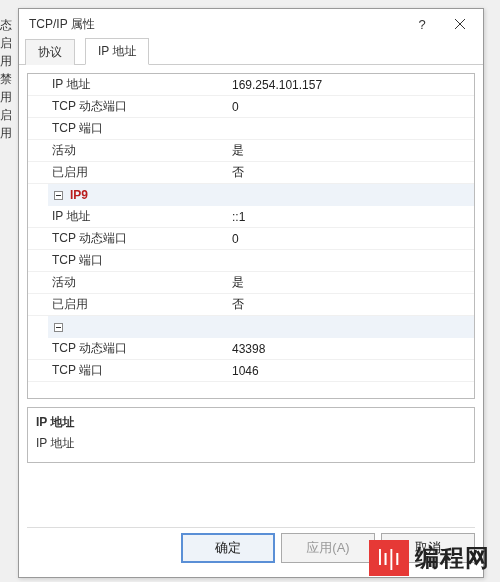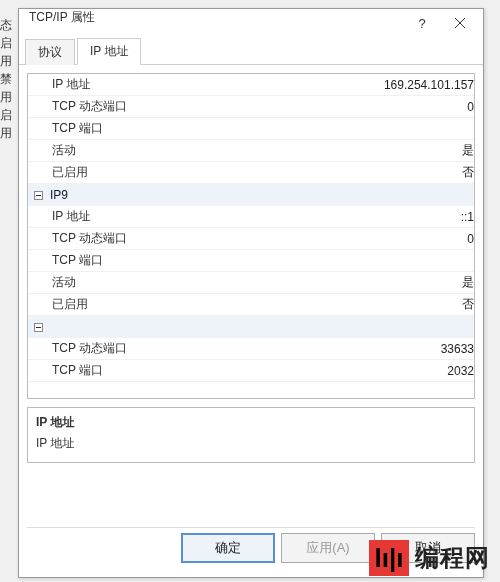--- a/index.html
+++ b/index.html
@@ -9,70 +9,70 @@
     position: absolute; left: 0; top: 0; width: 16px; height: 582px;
     font-size: 12px; color: #333; line-height: 18px; padding-top: 16px;
   }
   .bg-sidebar span { display: block; }
   
   .dialog {
     position: absolute; left: 18px; top: 8px; width: 466px; height: 570px;
     background: #fff; border: 1px solid #999; box-shadow: 1px 1px 4px rgba(0,0,0,0.15);
   }
   .titlebar {
-    display: flex; align-items: flex-start; height: 30px; padding: 0 4px 0 10px;
+    display: flex; align-items: center; height: 30px; padding: 0 4px 0 10px;
     font-size: 12px; color: #333;
   }
   .titlebar .title { flex: 1; }
   .titlebar .help, .titlebar .close {
     width: 38px; height: 28px; display: flex; align-items: center; justify-content: center;
     font-size: 13px; color: #333; cursor: default;
   }
   .titlebar .close svg { width: 10px; height: 10px; }
   
   .tabstrip {
     display: flex; align-items: flex-end; height: 26px; padding: 0 6px;
     border-bottom: 1px solid #ccc; font-size: 12px;
   }
   .tab {
     padding: 4px 12px; border: 1px solid #ccc; border-bottom: none;
-    margin-right: 2px; background: #f4f4f4; position: relative; top: 1px;
+    margin-right: 10px; background: #f4f4f4; position: relative; top: 1px;
     color: #333; cursor: default;
   }
   .tab.active { background: #fff; border-bottom: 1px solid #fff; }
   
   .tabpage {
     padding: 8px; height: 468px;
   }
   .propgrid {
     border: 1px solid #bbb; height: 326px; overflow-y: scroll; background: #fff;
     font-size: 12px; color: #222;
   }
   .propgrid::-webkit-scrollbar { width: 17px; }
   .propgrid::-webkit-scrollbar-track { background: #f0f0f0; }
   .propgrid::-webkit-scrollbar-thumb { background: #c8c8c8; }
   
   .cat-row {
     display: flex; align-items: center; background: #eef3f9; height: 22px;
-    font-weight: normal; color: #0f172a;
+    font-weight: bold; color: #b91c1c; margin-left: 20px;
   }
   .cat-row .expander {
     width: 14px; height: 14px; margin: 0 3px; display: flex; align-items: center; justify-content: center;
   }
   .cat-row .expander svg { width: 9px; height: 9px; }
   .cat-row .catname { flex: 1; padding-left: 2px; }
   
   .prop-row {
     display: flex; height: 22px; align-items: center; border-bottom: 1px solid #f0f0f0;
   }
   .prop-row .plabel {
     width: 198px; padding-left: 24px; color: #333;
   }
   .prop-row .pval {
-    flex: 1; padding-left: 6px; color: #222; text-align: right;
+    flex: 1; padding-left: 6px; color: #222;
   }
   
   .desc-panel {
     margin-top: 8px; border: 1px solid #bbb; height: 56px; padding: 6px 8px;
     font-size: 12px;
   }
   .desc-panel .dtitle { font-weight: bold; color: #333; margin-bottom: 4px; }
   .desc-panel .dbody { color: #333; }
   
   .button-bar {
@@ -87,21 +87,21 @@
   }
   .btn.primary { border: 2px solid #5a8fd6; background: #eef3f9; }
   .btn.disabled { color: #999; }
   
   .watermark {
     position: absolute; right: 10px; bottom: 6px; display: flex; align-items: center; gap: 6px;
   }
   .watermark .logo {
     width: 40px; height: 36px; background: #e63936; display: flex; align-items: center; justify-content: center;
   }
-  .watermark .logo span { color: #000000; font-weight: bold; font-size: 26px; }
+  .watermark .logo span { color: #ffffff; font-weight: normal; font-size: 22px; }
   .watermark .txt { font-size: 24px; font-weight: bold; color: #222; letter-spacing: 1px; }
 </style>
 </head>
 <body>
 
 <div class="bg-sidebar">
   <span>态</span>
   <span>启用</span>
   <span>禁用</span>
   <span>启用</span>
@@ -178,25 +178,25 @@
         <div class="cat-row">
           <span class="expander">
             <svg viewBox="0 0 9 9">
               <rect x="0.5" y="0.5" width="8" height="8" fill="#fff" stroke="#888"></rect>
               <line x1="2" y1="4.5" x2="7" y2="4.5" stroke="#333"></line>
             </svg>
           </span>
         </div>
         <div class="prop-row">
           <span class="plabel">TCP 动态端口</span>
-          <span class="pval">33633</span>
+          <span class="pval">43398</span>
         </div>
         <div class="prop-row">
           <span class="plabel">TCP 端口</span>
-          <span class="pval">2032</span>
+          <span class="pval">1046</span>
         </div>
       </div>
 
     <div class="desc-panel">
       <div class="dtitle">IP 地址</div>
       <div class="dbody">IP 地址</div>
     </div>
   </div>
 
   <div class="button-bar">

